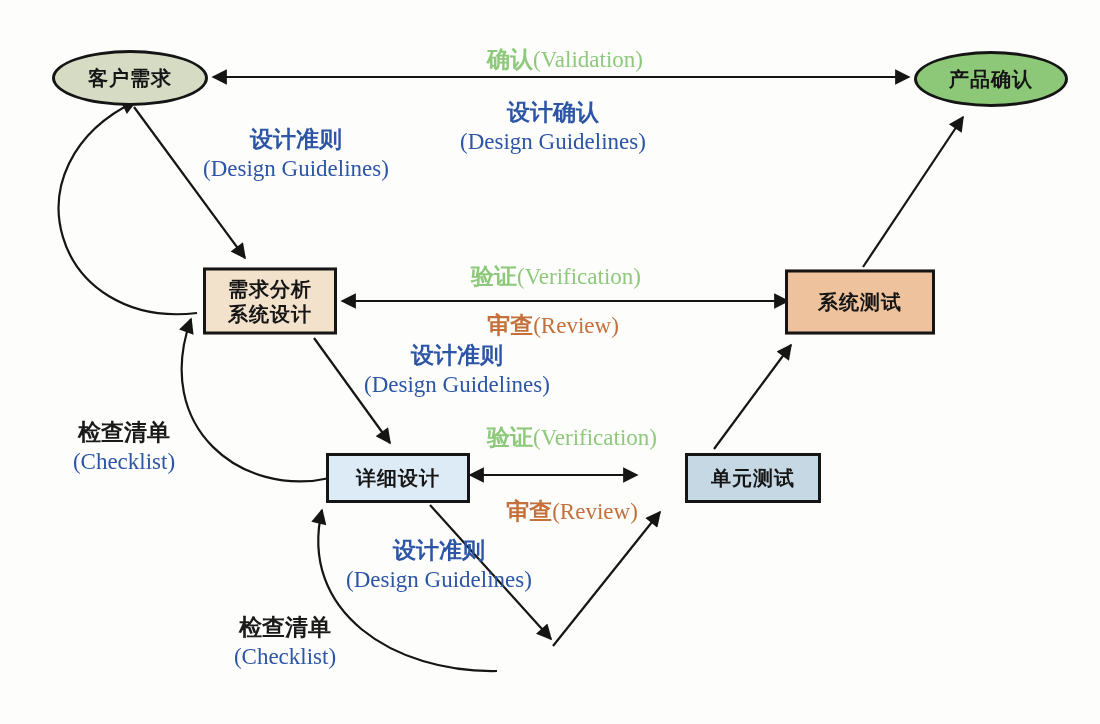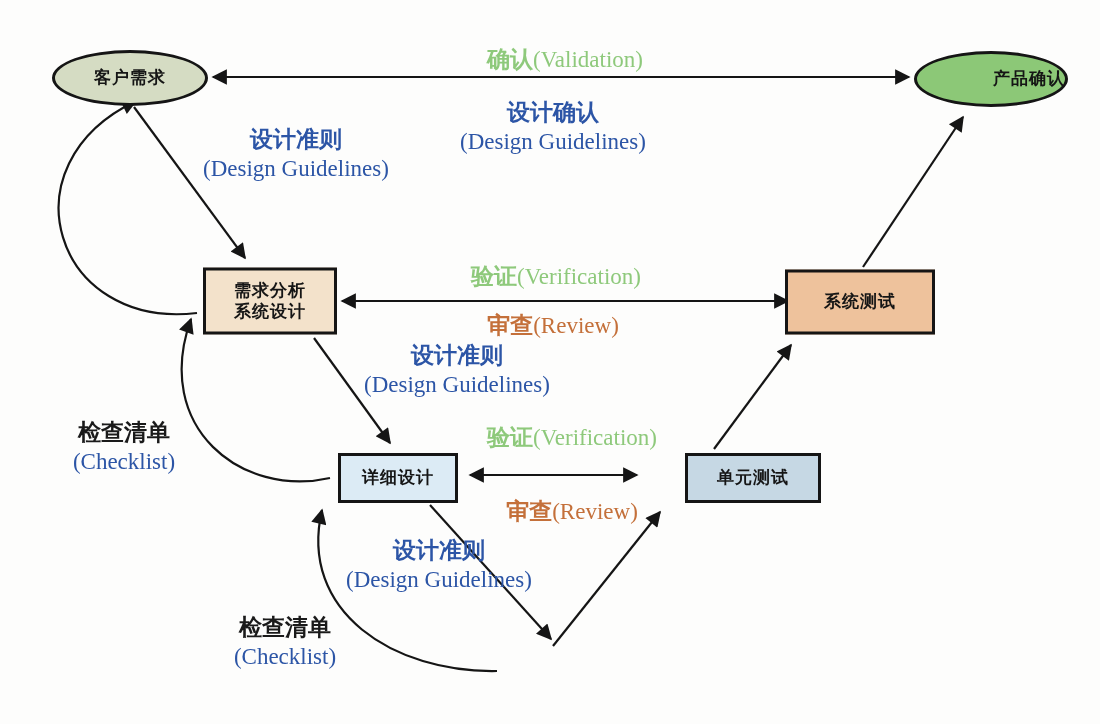--- a/index.html
+++ b/index.html
@@ -4,26 +4,26 @@
 <style>
   html,body{margin:0;padding:0;background:#fff;}
   #stage{
     position:relative;width:1100px;height:724px;background:#fdfdfc;overflow:hidden;
     font-family:"Liberation Serif","DejaVu Serif",serif;
   }
   #arrow-layer{position:absolute;left:0;top:0;width:1100px;height:724px;}
   .node{
     position:absolute;display:flex;align-items:center;justify-content:center;
     transform:translate(-50%,-50%);box-sizing:border-box;
-    border:3px solid #151515;color:#151515;font-weight:bold;font-size:17px;
+    border:3px solid #151515;color:#151515;font-weight:bold;font-size:20px;
     text-align:center;line-height:1.22;letter-spacing:1px;
   }
   .ellipse{border-radius:50%;}
   .node-customer{background:var(--node-customer,#d5dcc3);}
-  .node-product{background:var(--node-product,#8cc877);justify-content:flex-end;}
+  .node-product{background:var(--node-product,#8cc877);}
   .node-reqanalysis{background:var(--node-reqanalysis,#f3e2cb);}
   .node-systest{background:var(--node-systest,#eec29c);}
   .node-design{background:var(--node-design,#dcebf5);}
   .node-unittest{background:var(--node-unittest,#c6d8e4);margin-left:43px;}
   .node-impl{background:var(--node-impl,#45a7de);}
   .lbl{
     position:absolute;transform:translate(-50%,-50%);white-space:nowrap;
     font-size:23px;text-align:center;line-height:1.25;
   }
   .lbl .cn{font-weight:bold;}
@@ -72,21 +72,21 @@
     <span>
       <span class="row">需求分析</span>
       <span class="row">系统设计</span>
     </span>
   </div>
 
   <div class="node node-systest" style="left:860px;top:302px;width:150px;height:65px;">
     <span>系统测试</span>
   </div>
 
-  <div class="node node-design" style="left:398px;top:478px;width:120px;height:50px;">
+  <div class="node node-design" style="left:398px;top:478px;width:144px;height:50px;">
     <span>详细设计</span>
   </div>
 
   <div class="node node-unittest" style="left:710px;top:478px;width:136px;height:50px;">
     <span>单元测试</span>
   </div>
 
 
   <div class="lbl green" style="left:565px;top:60px;">
     <span class="cn">确认</span><span>(Validation)</span>

